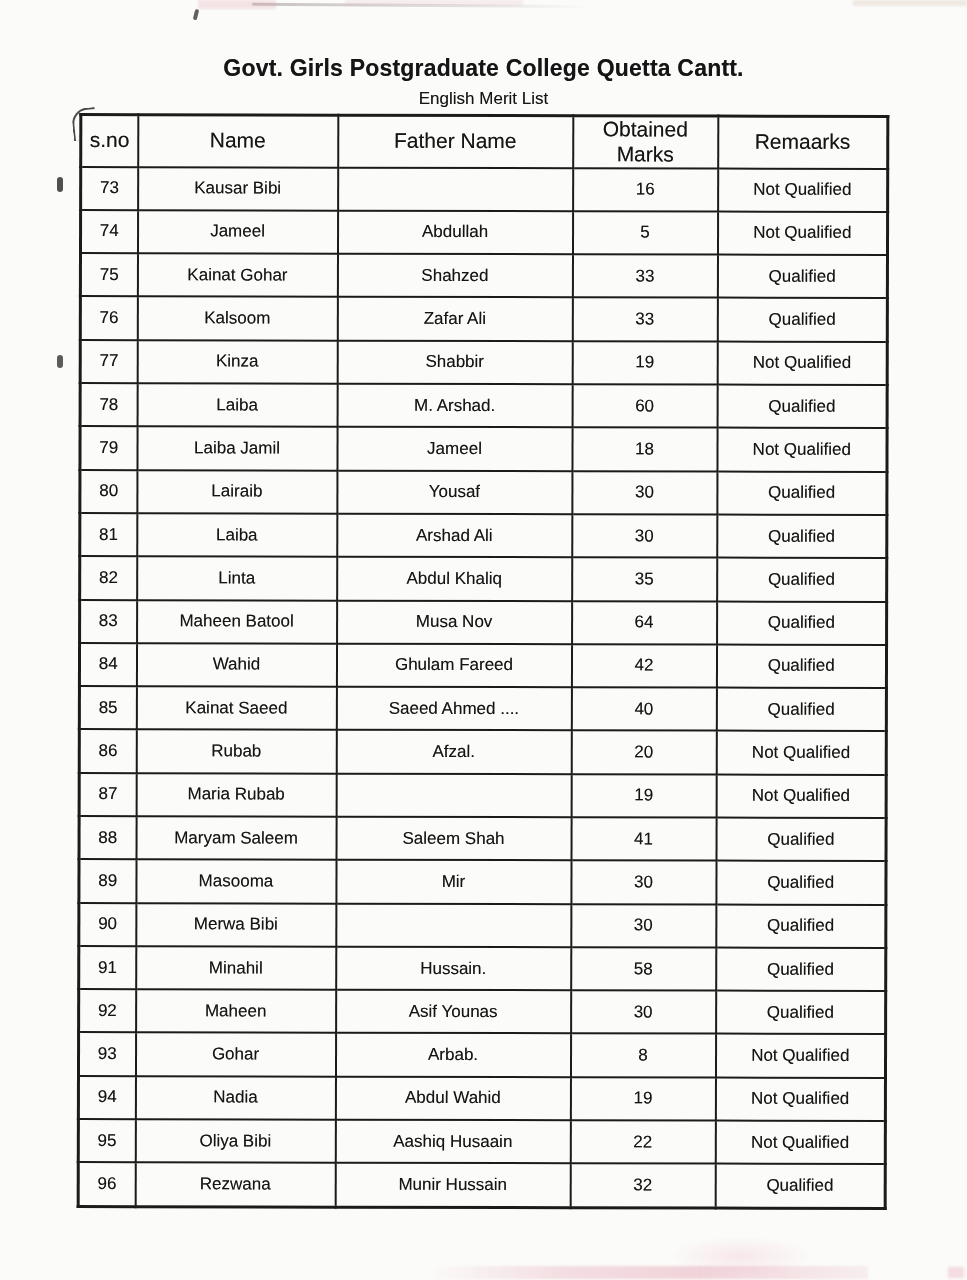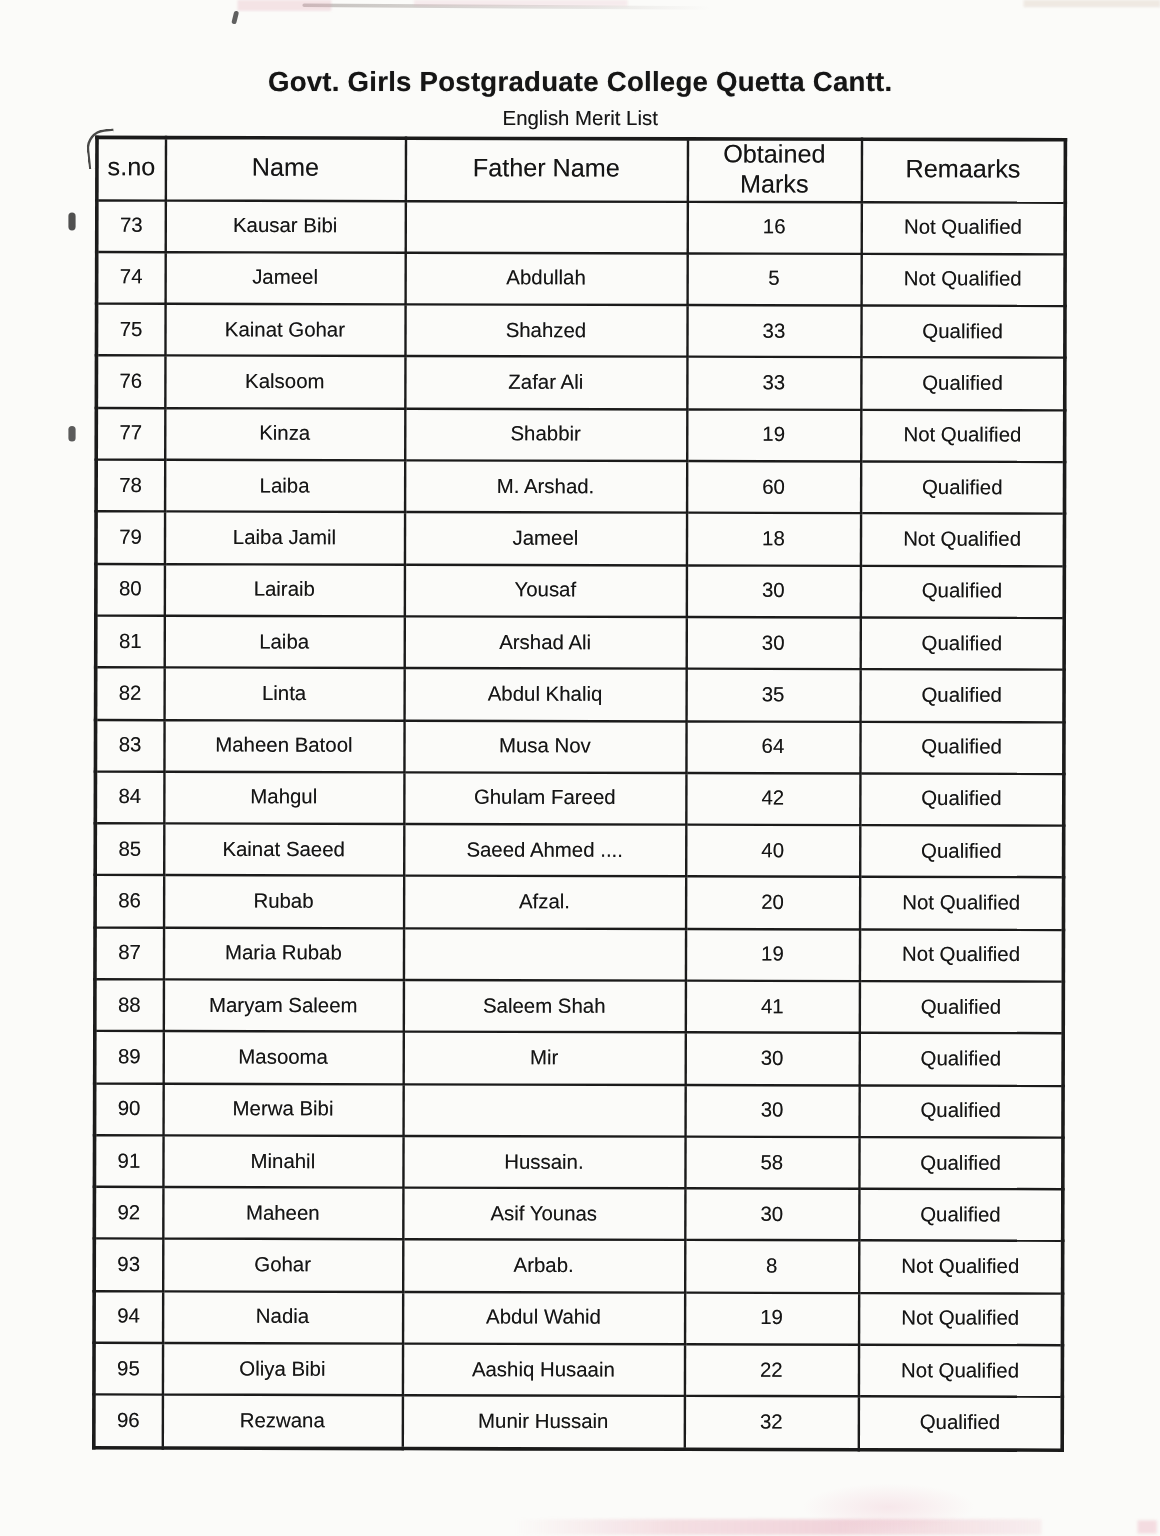--- a/index.html
+++ b/index.html
@@ -221,21 +221,21 @@
   </tr>
         <tr>
     <td>83</td>
     <td>Maheen Batool</td>
     <td>Musa Nov</td>
     <td>64</td>
     <td>Qualified</td>
   </tr>
         <tr>
     <td>84</td>
-    <td>Mahgul</td>
+    <td>Wahid</td>
     <td>Ghulam Fareed</td>
     <td>42</td>
     <td>Qualified</td>
   </tr>
         <tr>
     <td>85</td>
     <td>Kainat Saeed</td>
     <td>Saeed Ahmed  ....</td>
     <td>40</td>
     <td>Qualified</td>

